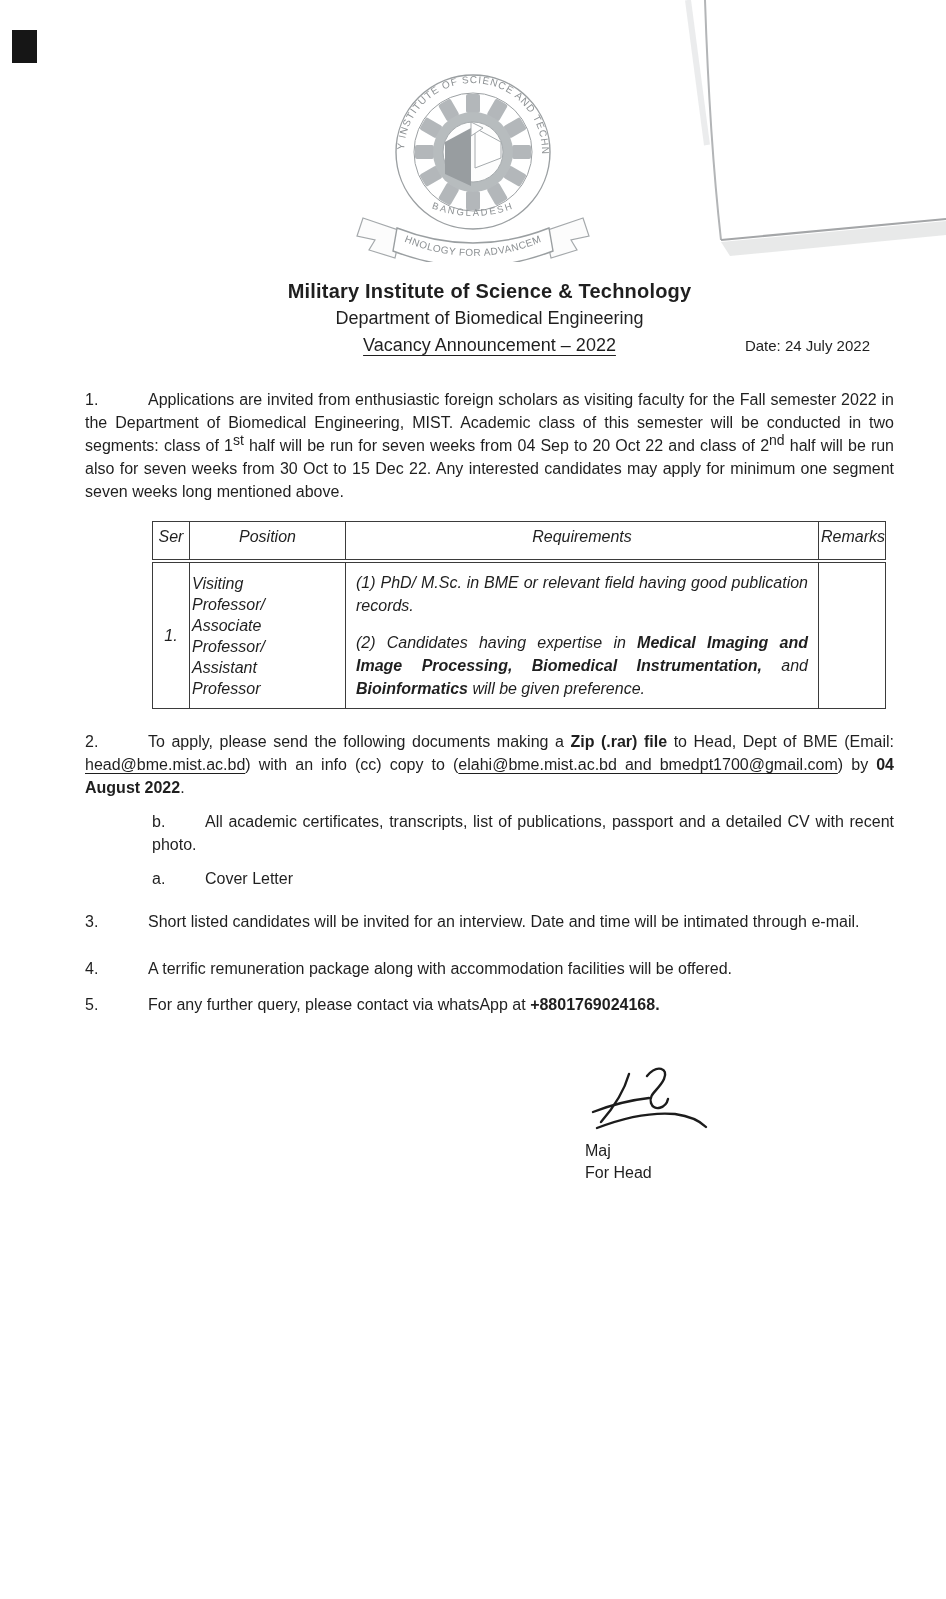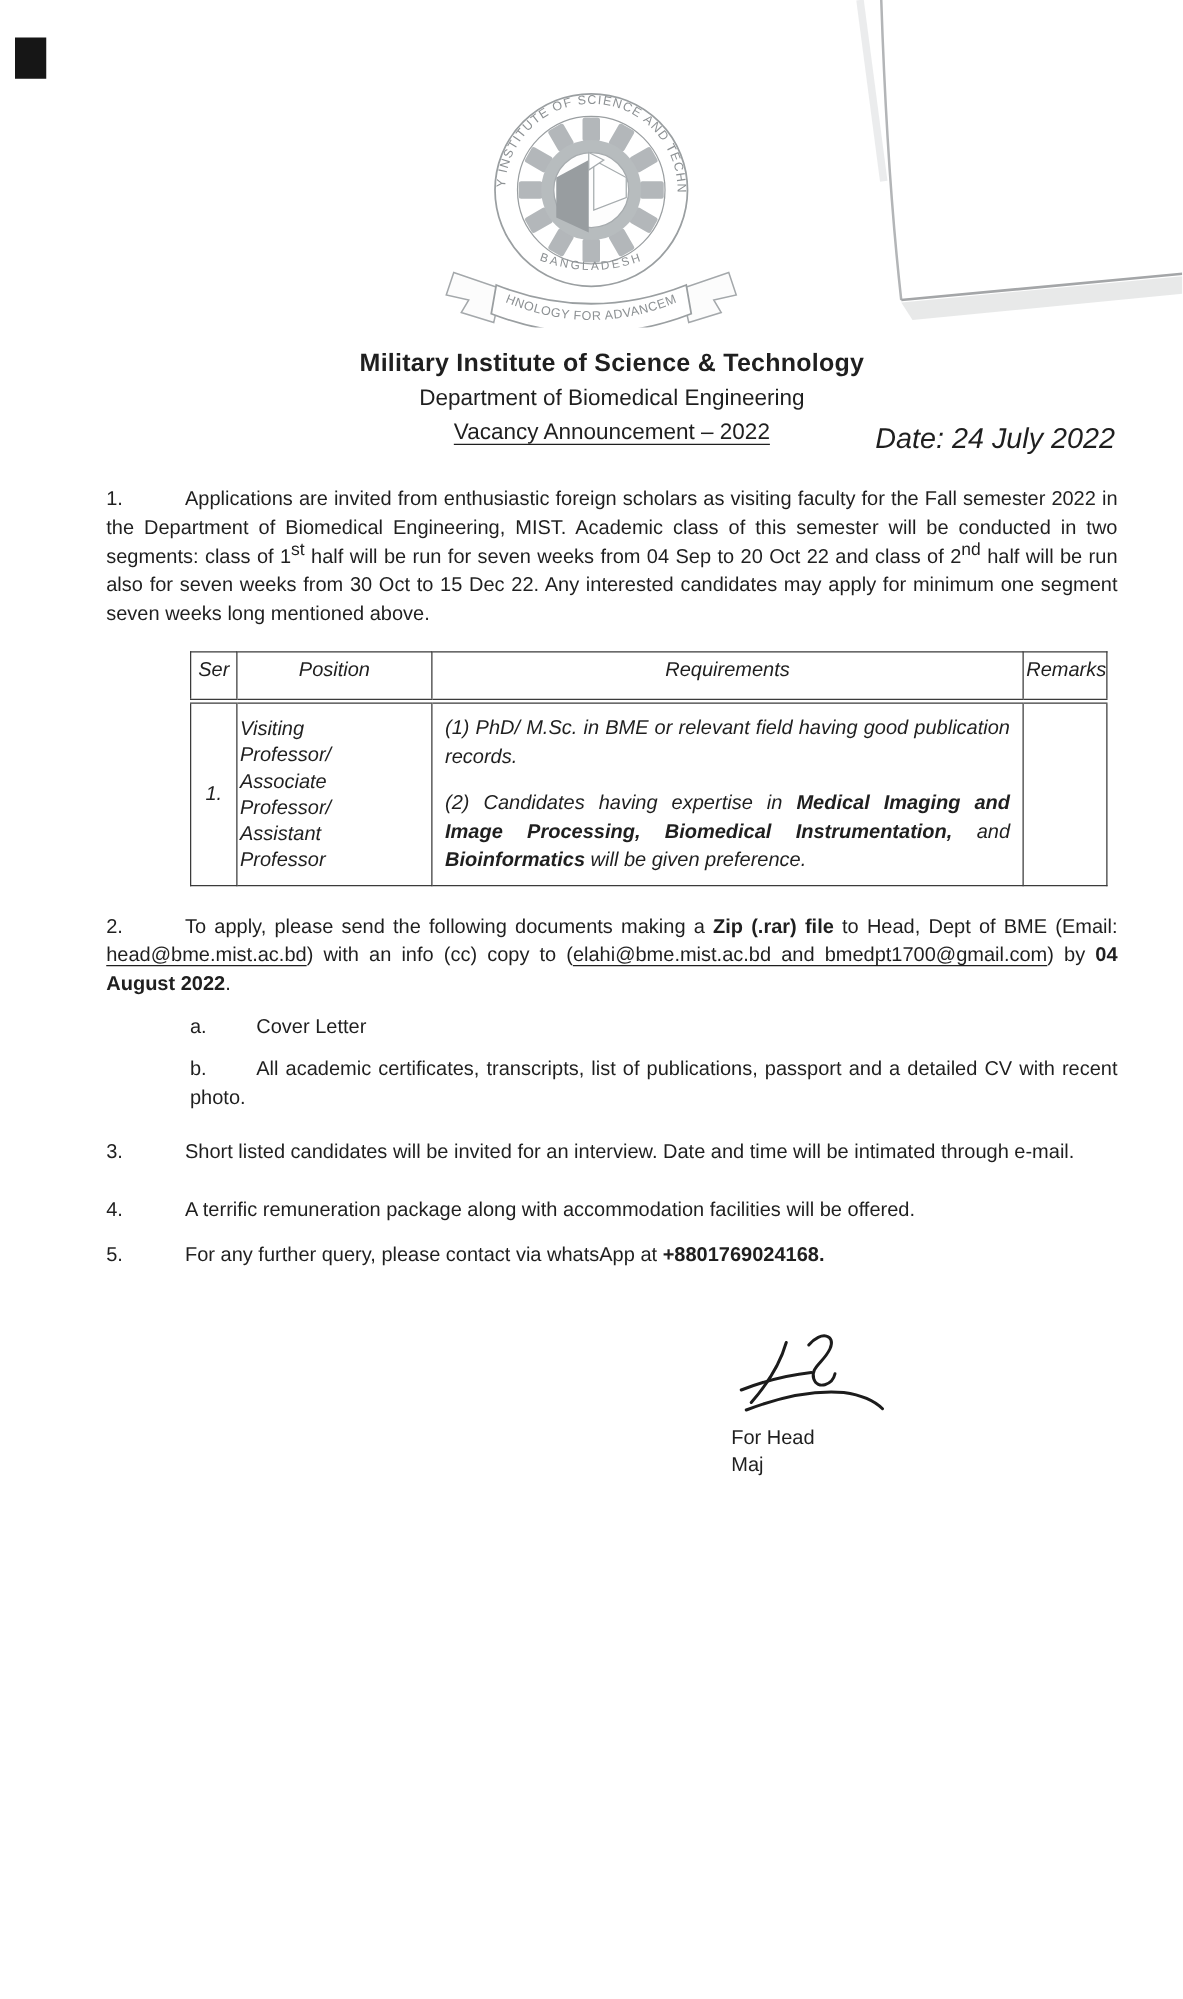--- a/index.html
+++ b/index.html
@@ -17,21 +17,21 @@
   .corner-artifact{position:absolute;top:0;left:0;width:946px;height:270px;pointer-events:none;}
   
   .logo-wrap{padding-top:70px;display:flex;justify-content:center;}
   .logo-wrap svg{opacity:.88;}
   
   .h-title{font-size:20px;font-weight:700;text-align:center;margin-top:18px;letter-spacing:.2px;}
   .h-sub{font-size:18px;text-align:center;margin-top:5px;}
   .h-ann-row{position:relative;margin-top:6px;height:27px;}
   .h-ann{display:block;text-align:center;font-size:18px;}
   .h-ann .u-title{text-decoration:underline;text-underline-offset:4px;}
-  .h-date{position:absolute;right:2px;top:2px;font-size:23px;font-style:italic;}
+  .h-date{position:absolute;right:24px;top:2px;font-size:15px;}
   
   .para{font-size:16px;line-height:23px;text-align:justify;}
   .p1{margin-top:26px;}
   .p2{margin-top:21px;}
   .p3{margin-top:20px;}
   .p4{margin-top:24px;}
   .p5{margin-top:13px;}
   .pnum{display:inline-block;width:63px;}
   .sub{margin-left:67px;margin-top:11px;}
   .pnum-sub{display:inline-block;width:53px;}
@@ -159,37 +159,37 @@
             <div class="req-p"><span>(1)    PhD/ M.Sc. in BME or relevant field having good publication records.</span></div>
             <div class="req-p"><span>(2)   Candidates having expertise in </span><span class="b">Medical Imaging and Image Processing, Biomedical Instrumentation,</span><span> and </span><span class="b">Bioinformatics</span><span> will be given preference.</span></div>
           </td>
           <td></td>
         </tr>
       </tbody>
     </table>
 
     <div class="para p2"><span class="pnum">2.</span><span><span>To apply, please send the following documents making a </span><span class="b">Zip (.rar) file</span><span> to Head, Dept of BME (Email: </span><span class="u">head@bme.mist.ac.bd</span><span>) with an info (cc) copy to (</span><span class="u">elahi@bme.mist.ac.bd and bmedpt1700@gmail.com</span><span>) by </span><span class="b">04 August 2022</span><span>.</span></span></div>
 
+    <div class="para sub"><span class="pnum-sub">b.</span><span><span>All academic certificates, transcripts, list of publications, passport and a detailed CV with recent photo.</span></span></div>
+
     <div class="para sub"><span class="pnum-sub">a.</span><span><span>Cover Letter</span></span></div>
-
-    <div class="para sub"><span class="pnum-sub">b.</span><span><span>All academic certificates, transcripts, list of publications, passport and a detailed CV with recent photo.</span></span></div>
 
     <div class="para p3"><span class="pnum">3.</span><span><span>Short listed candidates will be invited for an interview. Date and time will be intimated through e-mail.</span></span></div>
 
     <div class="para p4"><span class="pnum">4.</span><span><span>A terrific remuneration package along with accommodation facilities will be offered.</span></span></div>
 
     <div class="para p5"><span class="pnum">5.</span><span><span>For any further query, please contact via whatsApp at </span><span class="b">+8801769024168.</span></span></div>
 
     <div class="sig-block">
       <svg class="sig-svg" viewBox="0 0 120 78" xmlns="http://www.w3.org/2000/svg">
         <g fill="none" stroke="#1c1c1c" stroke-width="2.4" stroke-linecap="round">
           <path d="M40,12 C36,26 26,44 12,60"></path>
           <path d="M4,50 C22,43 42,38 60,36"></path>
           <path d="M58,14 C68,2 80,6 75,17 C70,28 59,32 62,41 C65,50 77,46 79,37"></path>
           <path d="M8,66 C34,56 62,50 86,52 C100,54 110,58 117,65"></path>
         </g>
       </svg>
+      <div class="sig-line">Maj</div>
       <div class="sig-line">For Head</div>
-      <div class="sig-line">Maj</div>
     </div>
 
   </div>
 </div>
 
 </body></html>

